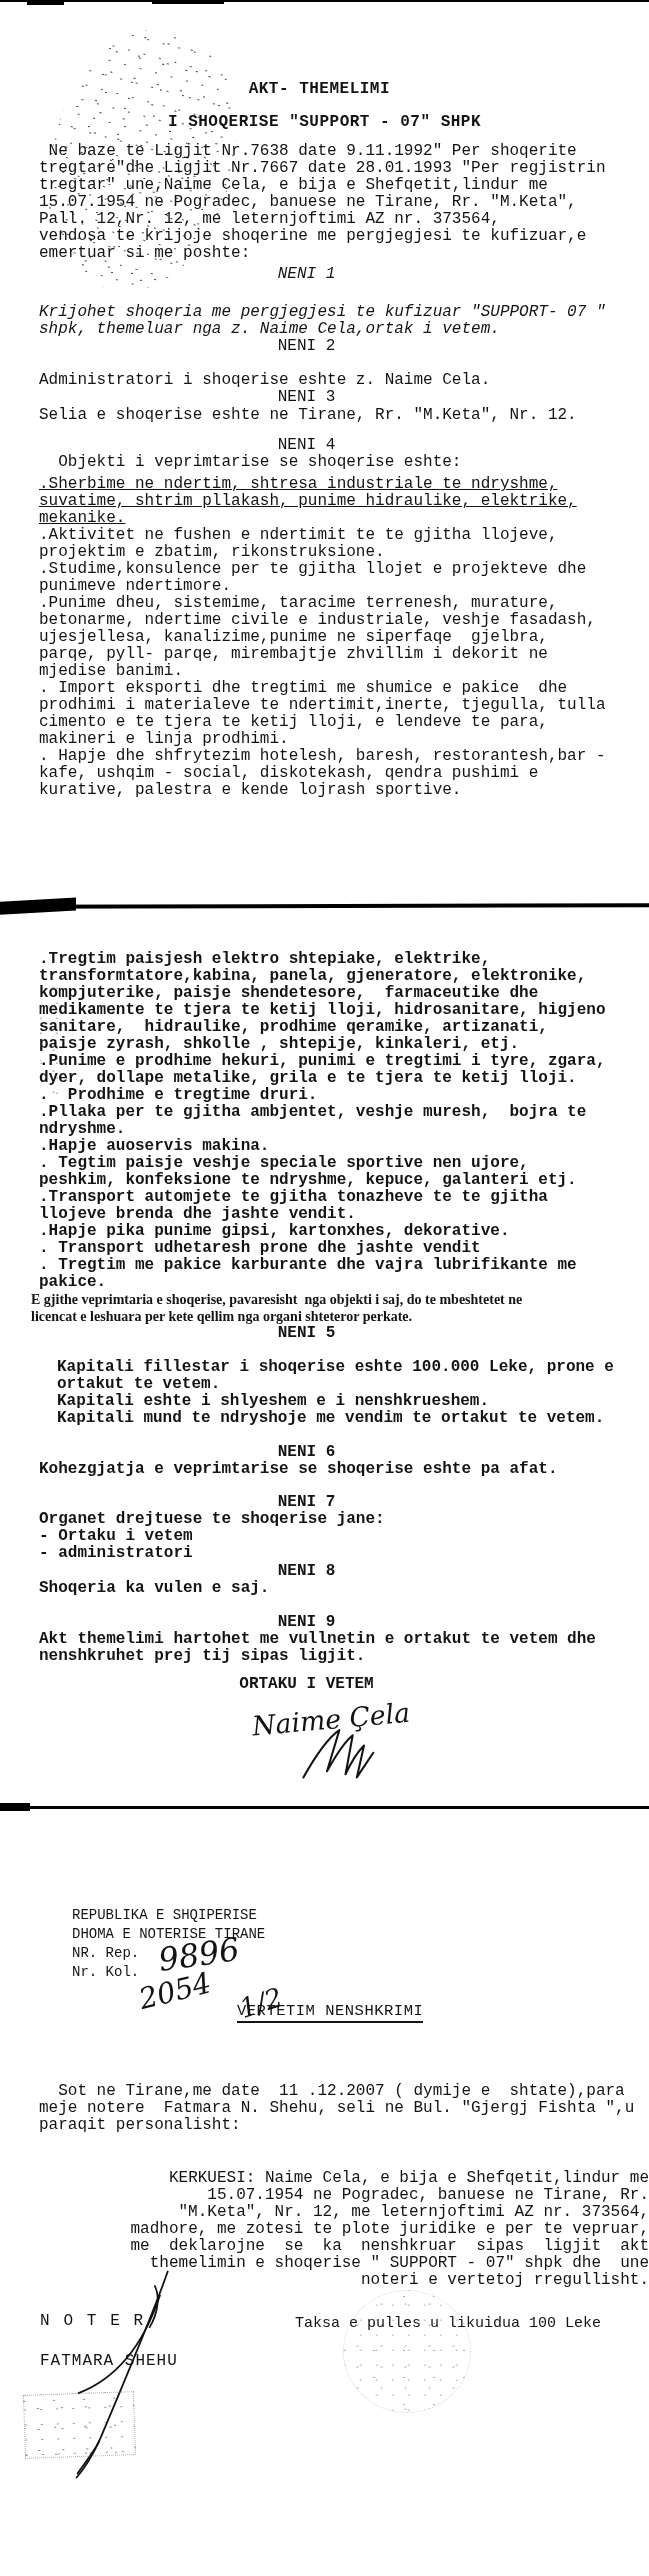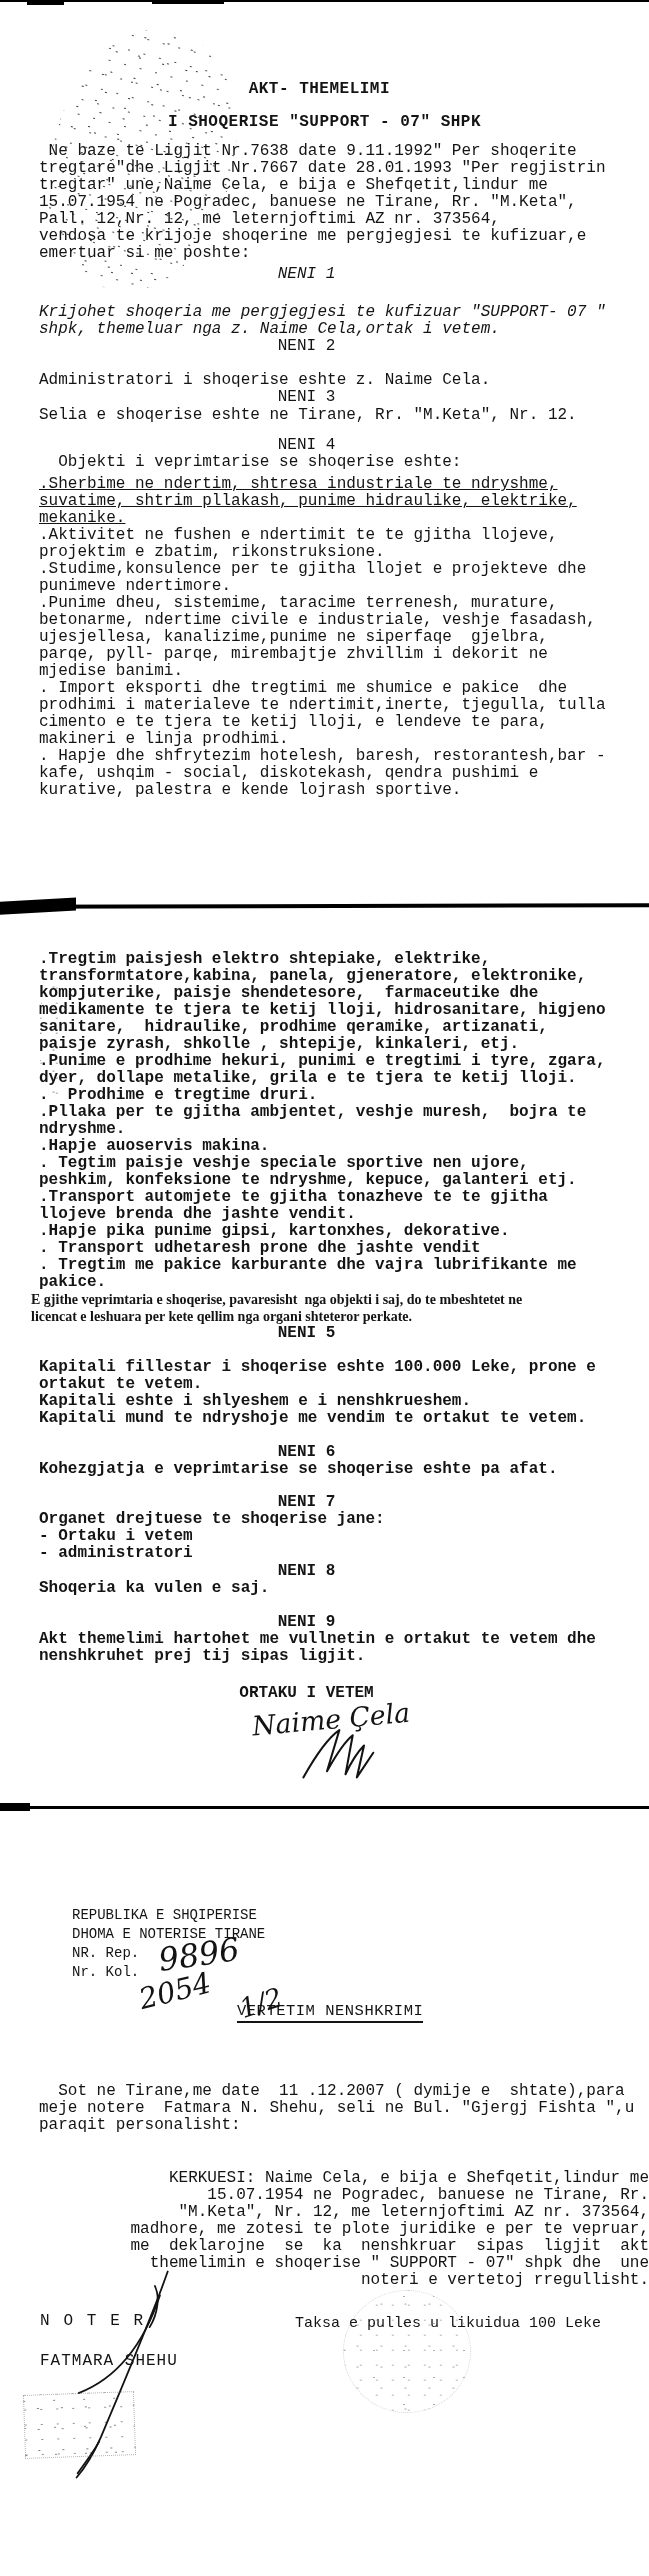--- a/index.html
+++ b/index.html
@@ -27,26 +27,26 @@
 
   
   #page1 .block:nth-child(2){margin-top:15.5px;}
   #page1 .block:nth-child(3){margin-top:12.4px;}
   #page1 .block:nth-child(4){margin-top:4px;font-style:italic;}
   #page1 .block:nth-child(5){margin-top:20.6px;font-style:italic;}
   #page1 .block:nth-child(7){margin-top:17px;}
   #page1 .block:nth-child(9){margin-top:1.5px;}
   #page1 .block:nth-child(10){margin-top:13px;}
   #page1 .block:nth-child(12){margin-top:5px;text-decoration:underline;}
-  #page2 .block:nth-child(13){margin-top:17px;}
+  #page2 .block:nth-child(13){margin-top:17px;padding-left:18px;}
   #page2 .block:nth-child(14){margin-top:17px;}
   #page2 .block:nth-child(16){margin-top:15.5px;}
   #page2 .block:nth-child(18){margin-top:1.5px;}
   #page2 .block:nth-child(20){margin-top:17px;}
-  #page2 .block:nth-child(22){margin-top:20px;}
+  #page2 .block:nth-child(22){margin-top:11px;}
   #page3 .block:nth-child(2){margin-top:20.6px;}
   #page3 .block:nth-child(3){margin-top:60px;}
   #page3 .block:nth-child(4){margin-top:36px;text-align:right;}
   #page3 .block:nth-child(5){margin-top:24px;}
   #page3 .block:nth-child(6){margin-top:23px;}
 
   
   #scan-edge{position:absolute;top:0;left:0;width:649px;height:2.1px;background:#000;}
   #scan-edge::before{content:"";position:absolute;left:27px;top:0;width:37px;height:4.6px;background:#000;}
   #scan-edge::after{content:"";position:absolute;left:152px;top:0;width:72px;height:4.1px;background:#000;}

